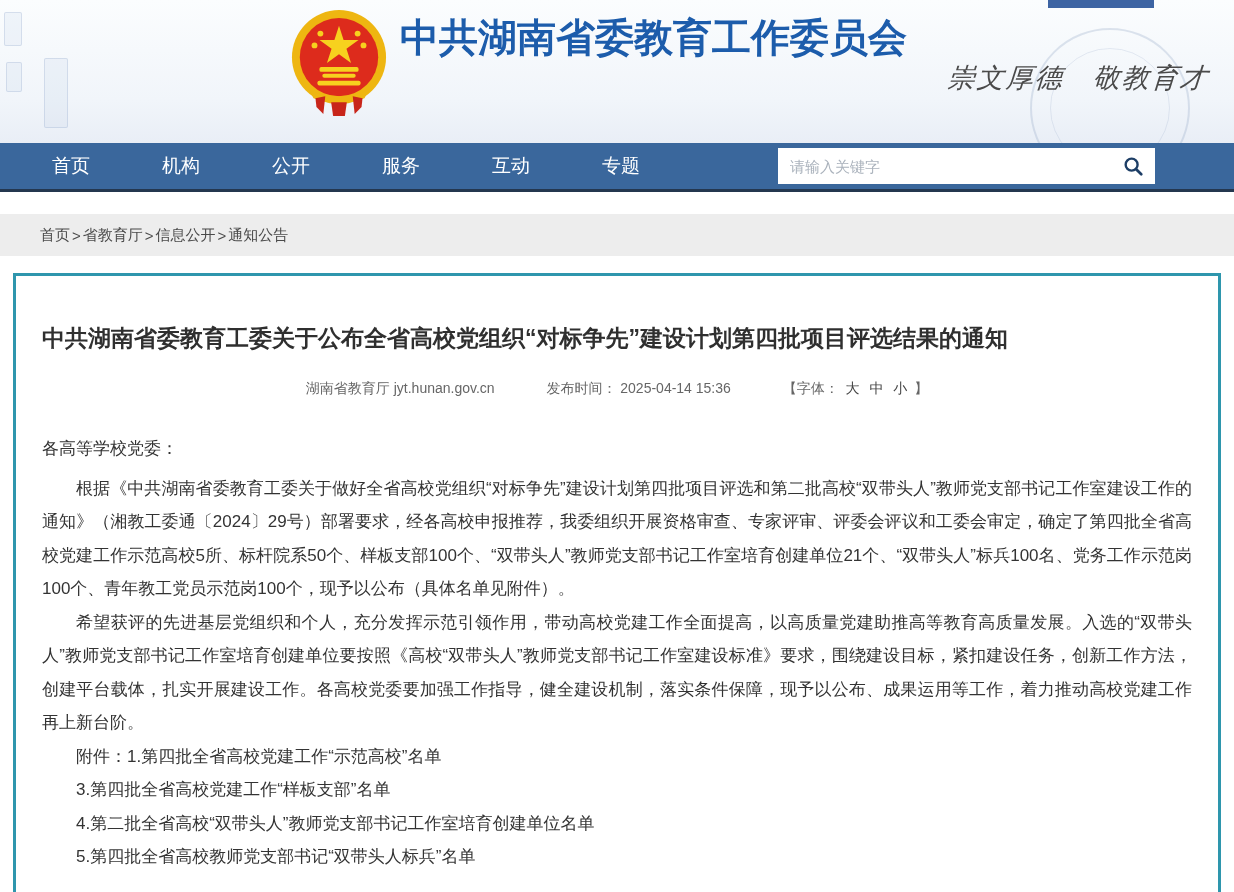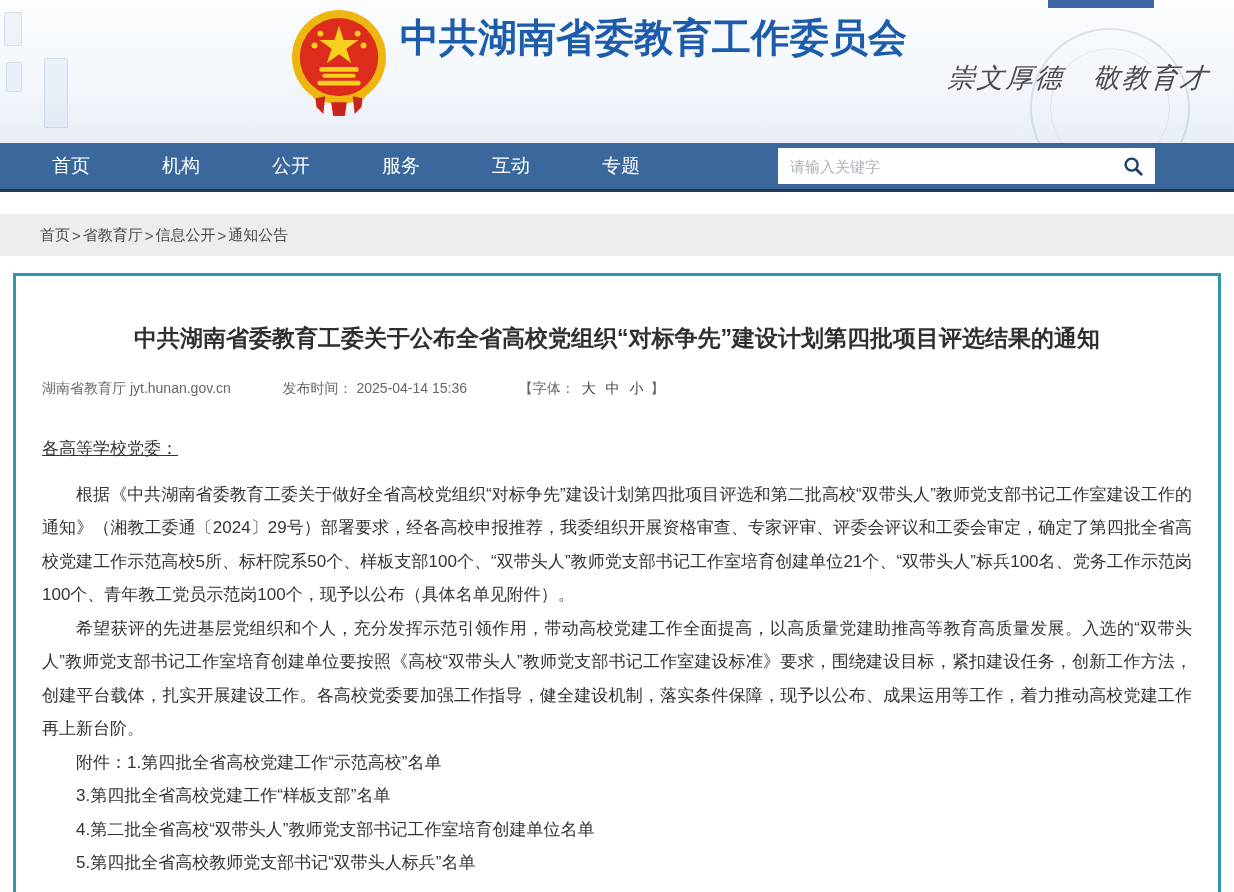--- a/index.html
+++ b/index.html
@@ -83,34 +83,34 @@
   .crumb-link { color:#4a4a4a; text-decoration:none; cursor:pointer; }
   .crumb-sep { margin:0 2px; color:#4a4a4a; }
 
   
   .box-gap { height:17px; background:#ffffff; }
   .article-box {
     margin:0 13px; border:3px solid #2e96ad; background:#ffffff;
     height:660px; padding:0 26px;
   }
   .article-title {
-    margin-top:46px; text-align:center; font-size:23px; font-weight:bold;
+    margin-top:46px; text-align:left; font-size:23px; font-weight:bold;
     color:#2f2f2f; line-height:32px;
   }
   .article-meta {
-    margin-top:26px; font-size:14px; color:#666;
+    margin-top:26px; text-align:center; font-size:14px; color:#666;
   }
   .article-meta .m-gap { display:inline-block; width:44px; }
   .font-size-link { color:#444; cursor:pointer; margin:0 3px; }
   .article-body { margin-top:34px; }
   .article-body p {
     font-size:17px; color:#333; line-height:33.5px; text-align:justify;
   }
   .article-body p.indent { text-indent:2em; }
-  .article-body p.greeting { margin-bottom:12px;text-decoration:underline; }
+  .article-body p.greeting { margin-bottom:6px; }
 </style>
 </head>
 <body>
 
 <div class="site-header">
   <div class="top-tab"></div>
   <div class="wm-left1"></div>
   <div class="wm-left2"></div>
   <div class="wm-left3"></div>
   <div class="wm-seal"></div>

